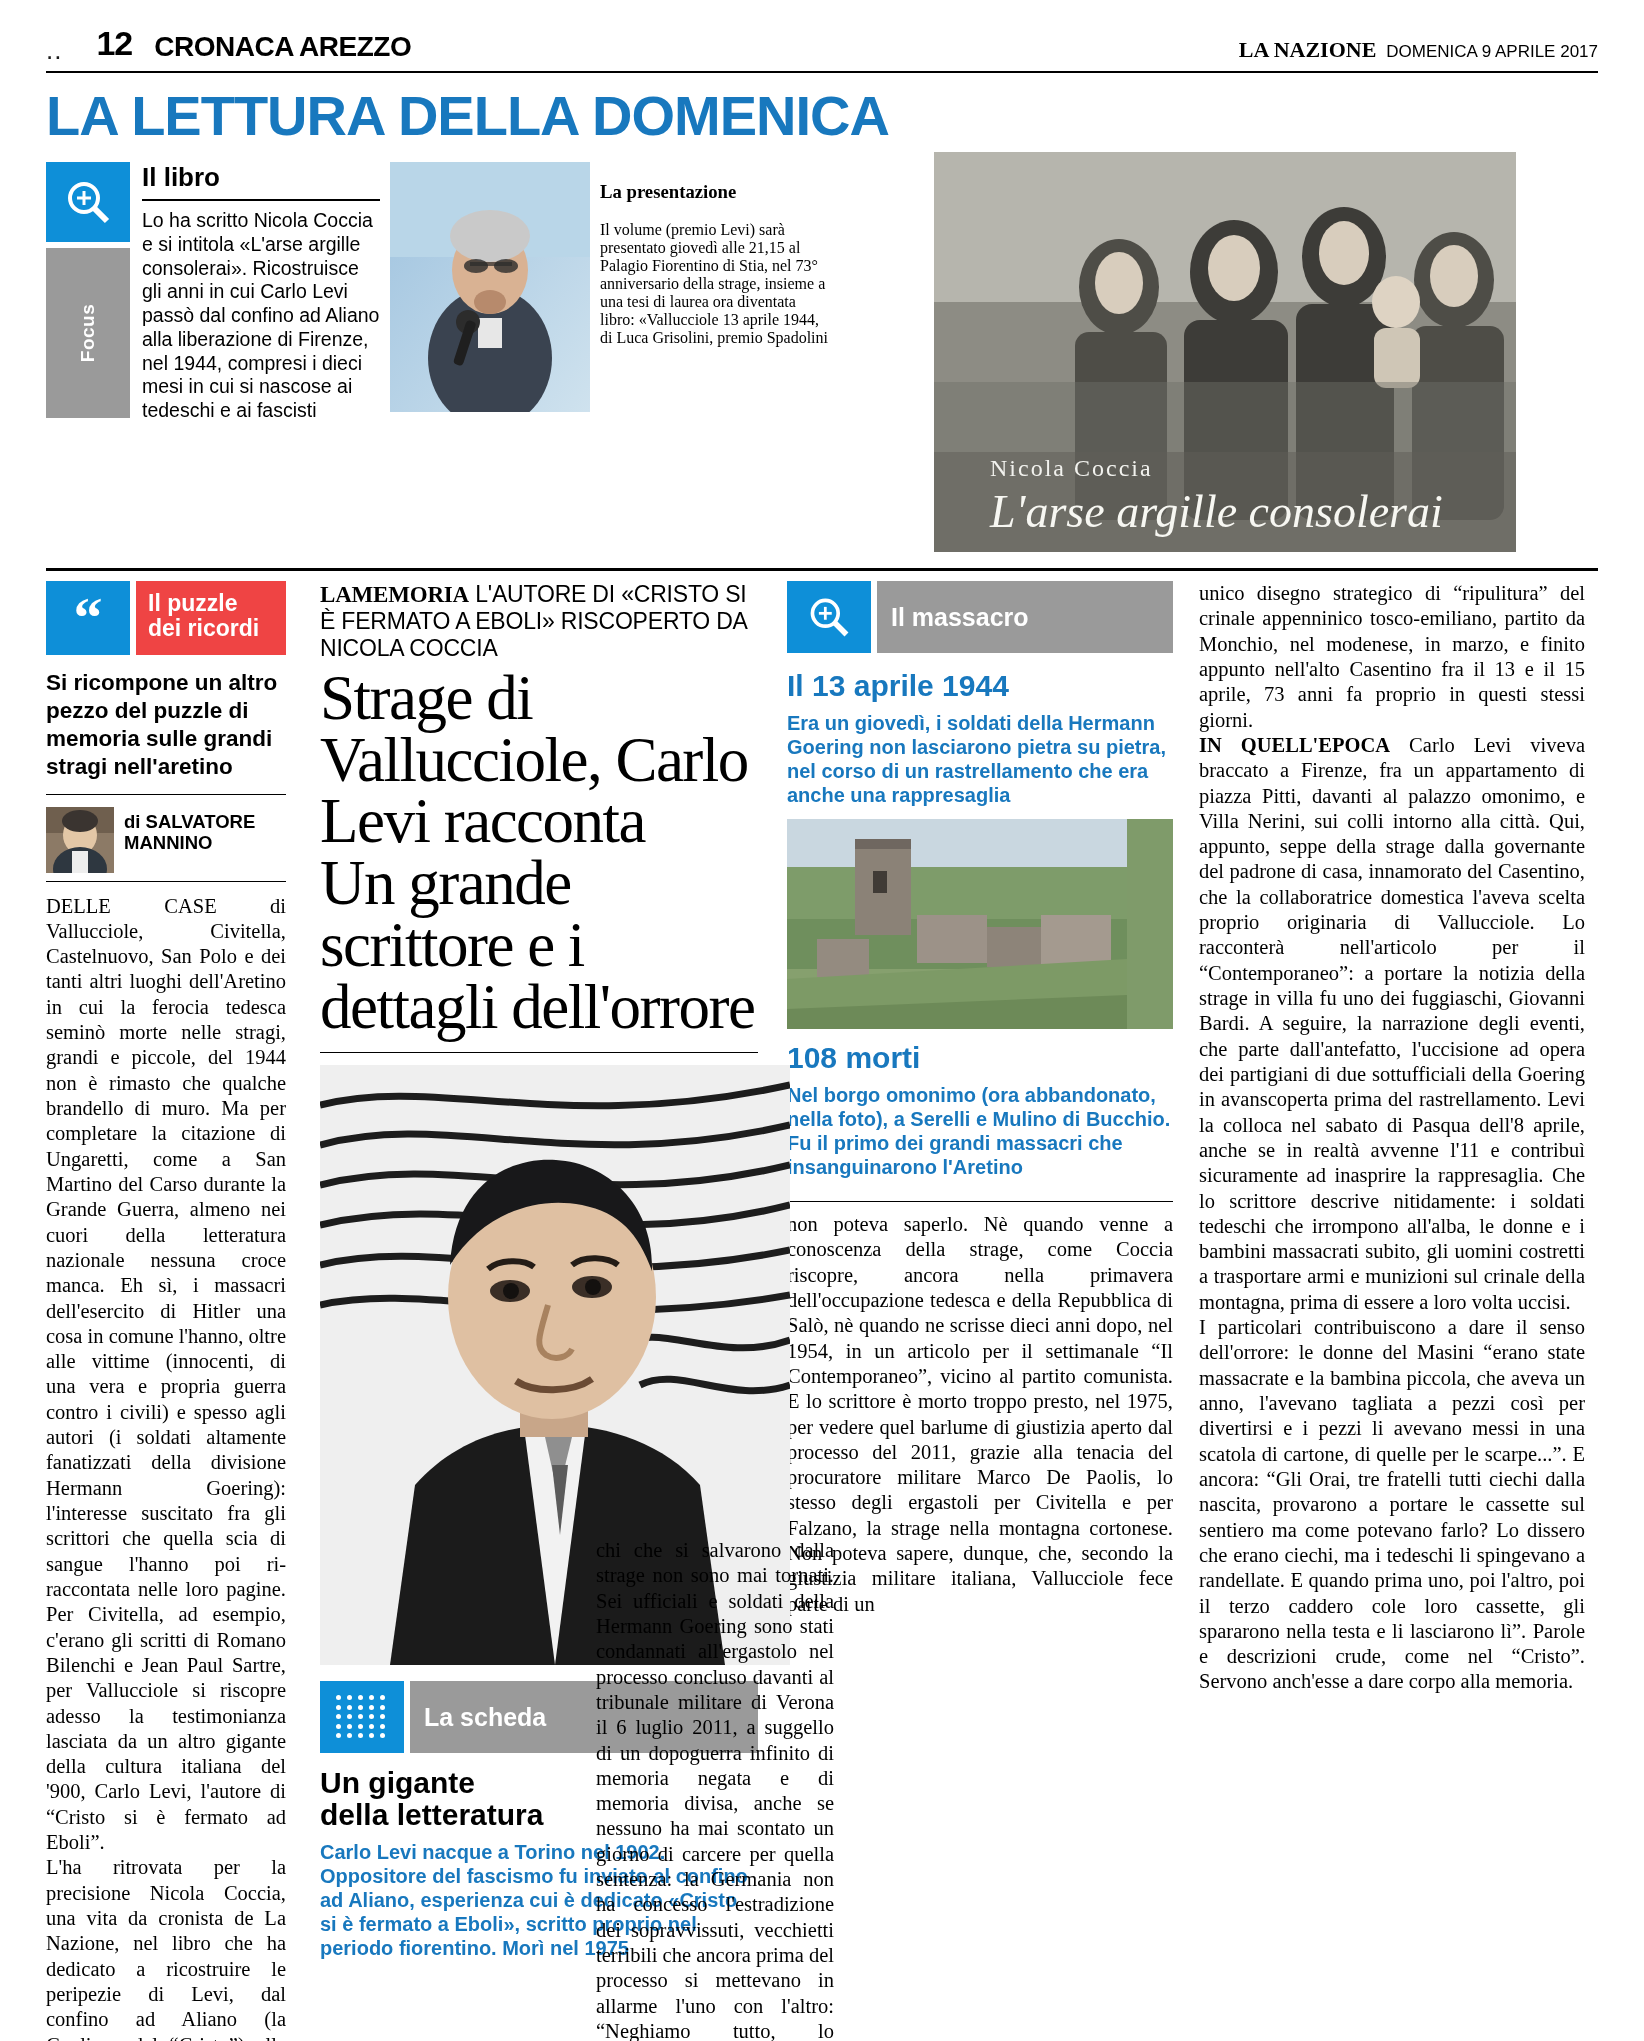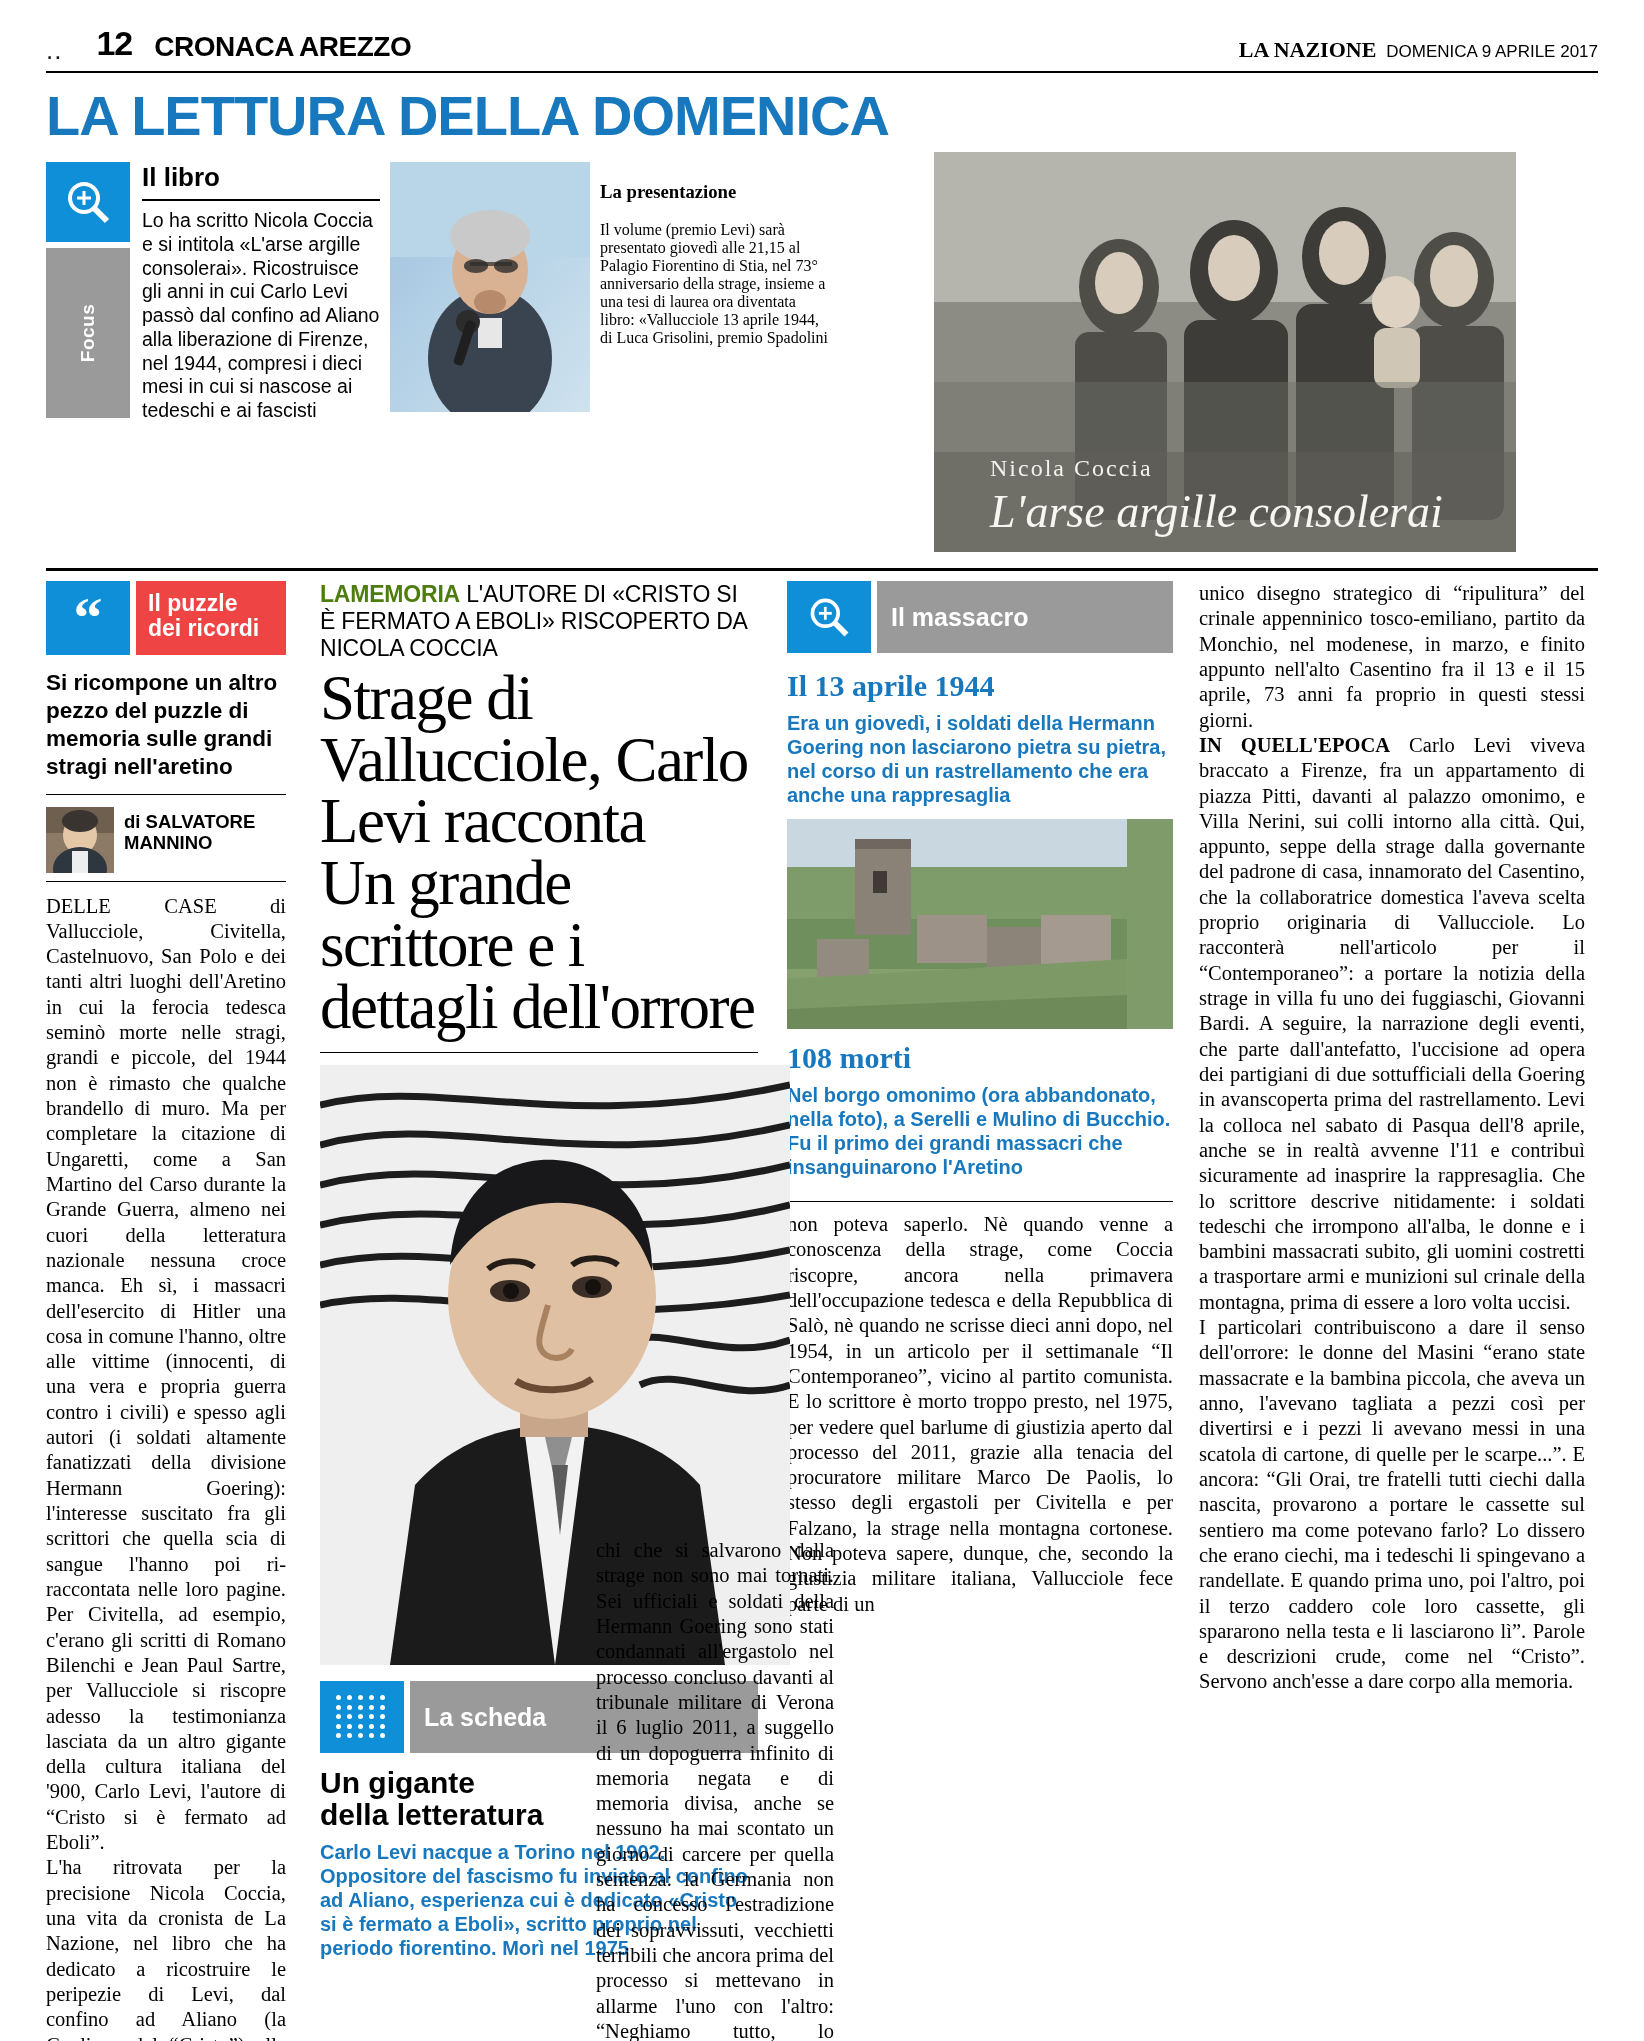--- a/index.html
+++ b/index.html
@@ -64,38 +64,38 @@
   .rail-rule2 { border-top: 1px solid #000; margin: 8px 0 12px 0; }
 
   .railtext { font-size: 20.5px; line-height: 1.235; text-align: justify; }
   .railtext p { margin: 0; }
 
   .center { width: 470px; padding: 0 16px; }
   .rightcols { flex: 1; display: flex; }
   .col { padding: 0 13px; }
 
   .kicker { font-family: "Liberation Sans", sans-serif; font-size: 23px; letter-spacing: -0.2px; margin-bottom: 2px; }
-  .kicker b { color: #4d7c0f; }
+  .kicker b { color: #000000; font-family: Liberation Serif, serif; }
   .headline { font-family: "Liberation Serif", serif; font-size: 63px; line-height: 0.98; letter-spacing: -1.5px; margin: 6px 0 2px 0; }
   .headline .l2 { display:block; }
   .hl-rule { border-top: 1px solid #000; margin: 14px 0 0 0; }
 
   .bigphoto { width: 470px; height: 600px; overflow: hidden; position: relative; background: #ddd; margin-top: 12px; }
 
   .scheda-head { display: flex; align-items: stretch; margin-top: 16px; }
   .dotgrid { width: 84px; height: 72px; background: #0e8fd8; display: grid; grid-template-columns: repeat(5, 1fr); grid-template-rows: repeat(5, 1fr); padding: 14px 16px; gap: 3px; }
   .dotgrid i { background: #fff; border-radius: 50%; width: 5px; height: 5px; }
   .scheda-label { flex: 1; background: #9a9a9a; color: #fff; font-family: "Liberation Sans", sans-serif; font-weight: bold; font-size: 25px; display: flex; align-items: center; padding-left: 14px; margin-left: 6px; }
   .sub-h { font-family: "Liberation Sans", sans-serif; font-weight: bold; font-size: 30px; line-height: 1.05; margin: 14px 0 10px 0; }
   .bluebody { font-family: Liberation Sans, sans-serif; font-weight: bold; font-size: 20px; line-height: 1.2; color: #1878be; }
 
   .mass-head { display: flex; align-items: stretch; }
   .mass-mag { width: 84px; height: 72px; background: #0e8fd8; color: #fff; display: flex; align-items: center; justify-content: center; }
   .mass-label { flex: 1; background: #9a9a9a; color: #fff; font-family: "Liberation Sans", sans-serif; font-weight: bold; font-size: 25px; display: flex; align-items: center; padding-left: 14px; margin-left: 6px; }
-  .blue-h { font-family: Liberation Serif, serif; font-weight: bold; font-size: 30px; color: #1878be; margin: 16px 0 8px 0; }
+  .blue-h { font-family: Liberation Sans, sans-serif; font-weight: bold; font-size: 30px; color: #1878be; margin: 16px 0 8px 0; }
   .rulethin { border-top: 1px solid #000; margin: 10px 0; }
   .smallphoto { width: 100%; height: 210px; overflow: hidden; position: relative; margin: 12px 0 6px; background: #7f9b6a; }
 
   .body { font-size: 20.5px; line-height: 1.235; text-align: justify; }
   .body p { margin: 0; }
 
   svg { display: block; }
 </style>
 </head>
 <body>

